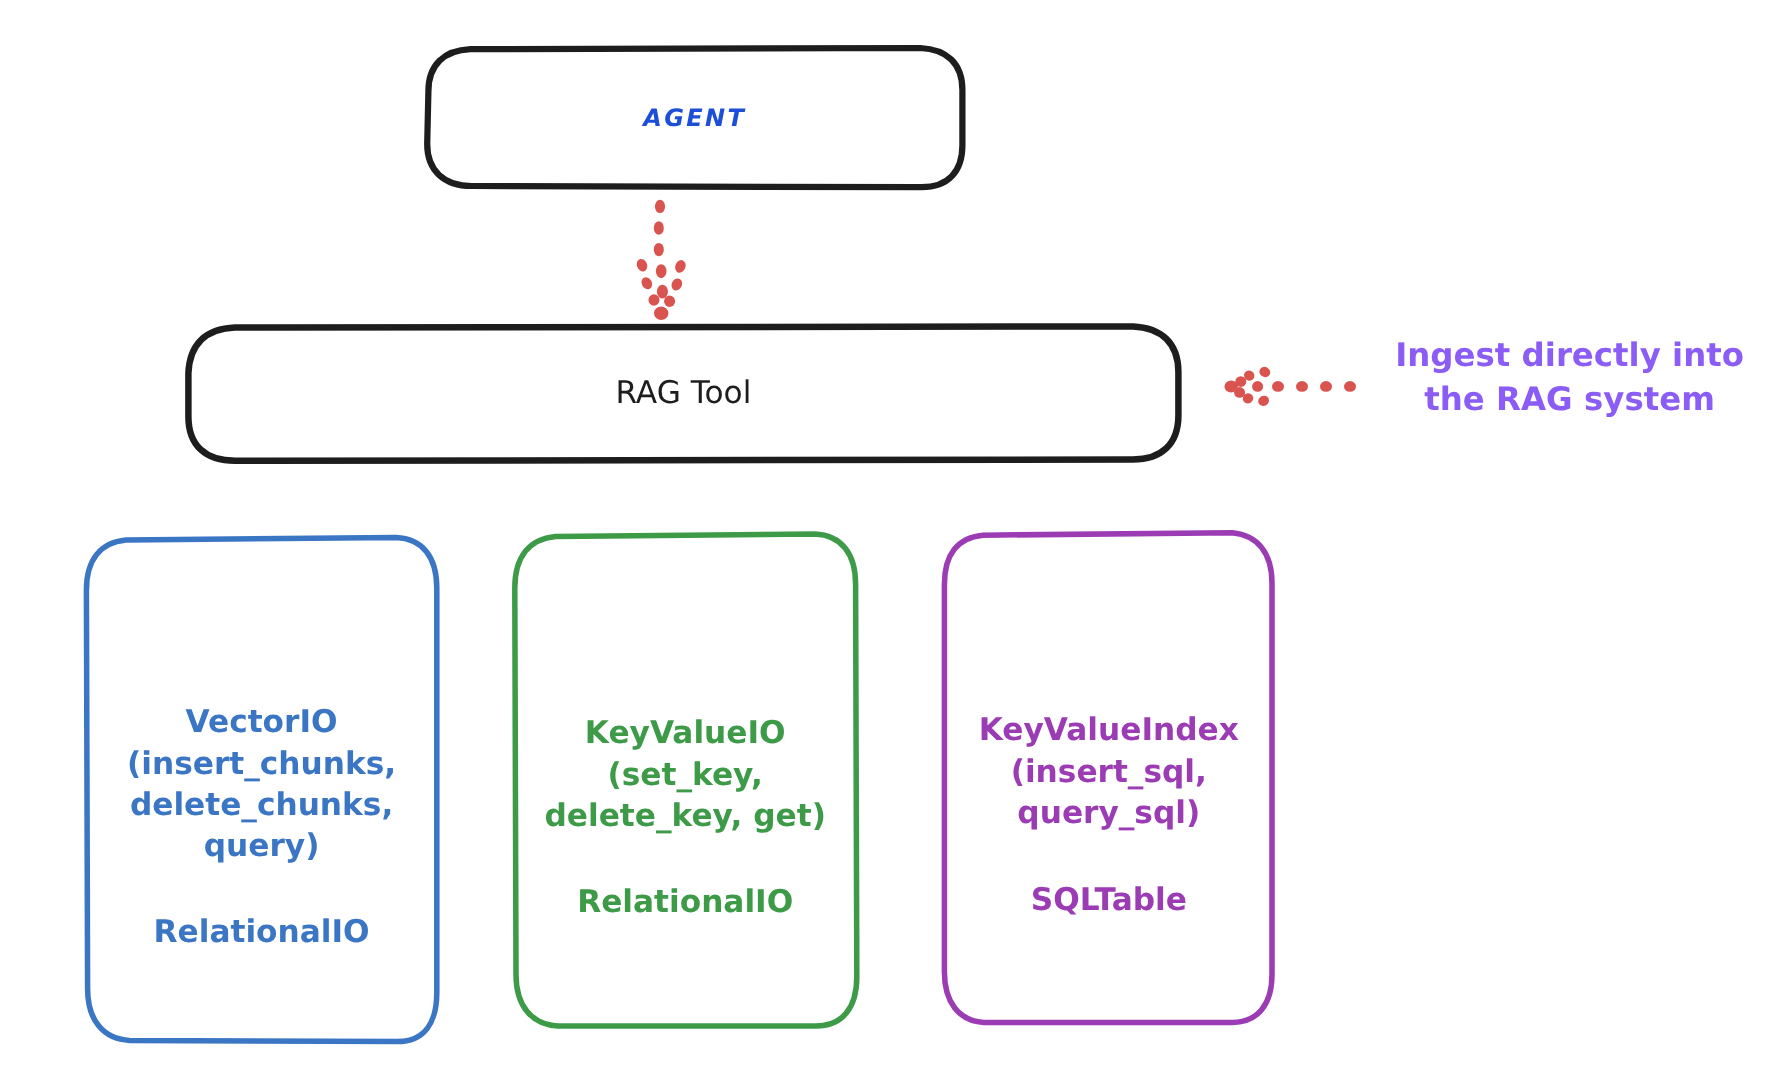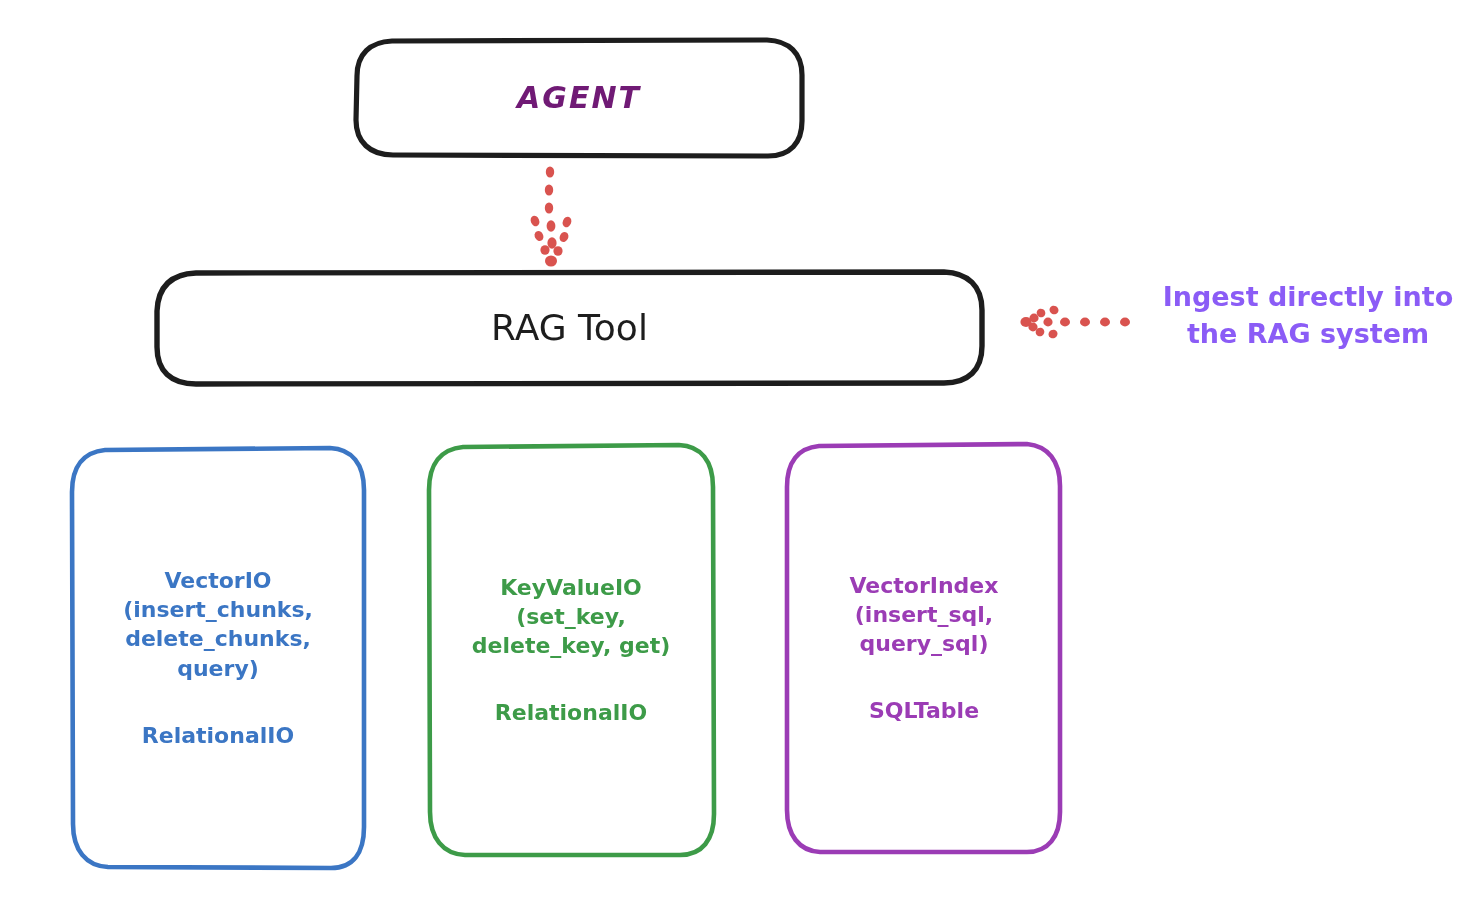--- a/index.html
+++ b/index.html
@@ -40,42 +40,43 @@
     text-align: center;
     line-height: 1.32;
     white-space: pre-line;
   }
 
   .agent-label {
     left: 356px;
     top: 40px;
     width: 446px;
     height: 116px;
-    font-size: 30px;
+    font-size: 20px;
     font-style: italic;
     font-weight: 700;
     letter-spacing: 2px;
-    color: #701a75;
+    color: #1d4ed8;
     font-family: "DejaVu Sans", sans-serif;
   }
 
   .ragtool-label {
     left: 157px;
     top: 272px;
     width: 825px;
     height: 112px;
-    font-size: 36px;
+    font-size: 26px;
     color: #1d1d1d;
     font-family: "DejaVu Sans", sans-serif;
   }
 
   .store-label {
-    font-size: 22px;
+    font-size: 26px;
     font-weight: 600;
     font-family: "DejaVu Sans", sans-serif;
+    margin-top: 32px;
   }
   .store-label .api {
     display: block;
   }
   .store-label .index {
     display: block;
     margin-top: 38px;
   }
 
   #vector-text {
@@ -228,21 +229,21 @@
   </div>
 
   <div class="node-text store-label" id="keyvalue-text">
     <span class="api">KeyValueIO
 (set_key,
 delete_key, get)</span>
     <span class="index">RelationalIO</span>
   </div>
 
   <div class="node-text store-label" id="relational-text">
-    <span class="api">VectorIndex
+    <span class="api">KeyValueIndex
 (insert_sql,
 query_sql)</span>
     <span class="index">SQLTable</span>
   </div>
 
   <div class="annotation">Ingest directly into
 the RAG system</div>
 
 </div>
 

